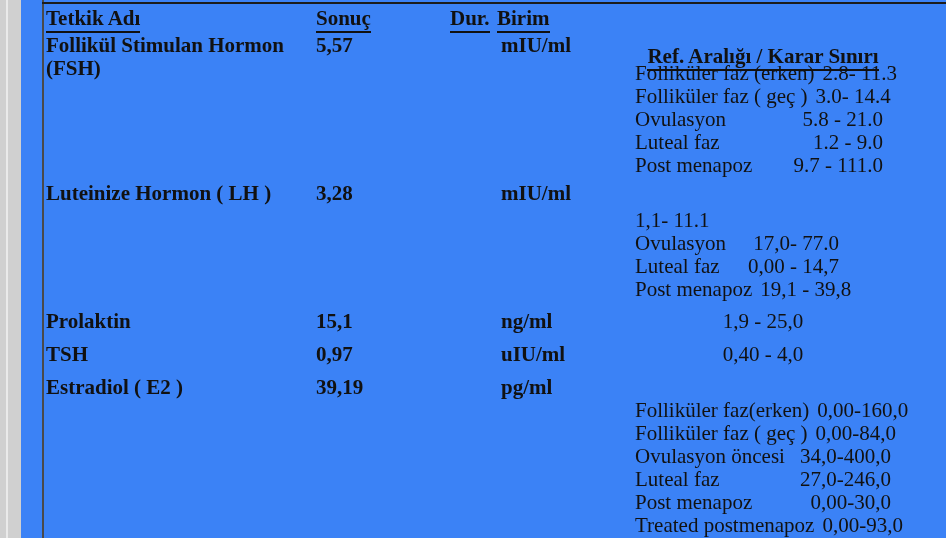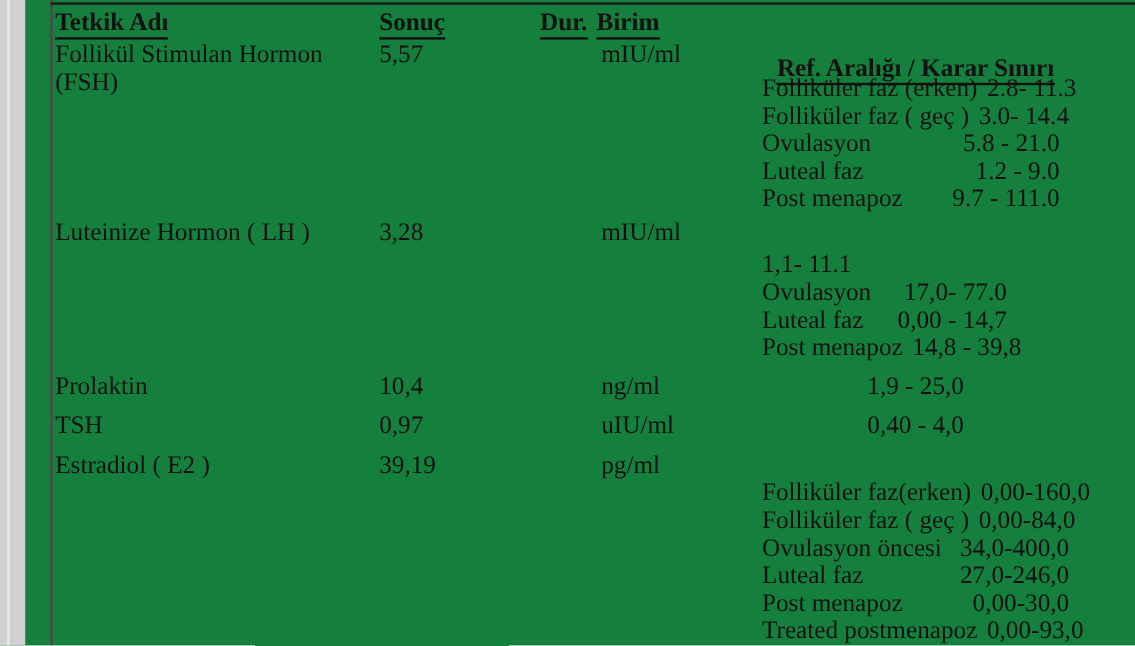--- a/index.html
+++ b/index.html
@@ -1,20 +1,20 @@
 <!DOCTYPE html>
 <html><head>
 <meta charset="utf-8">
 <style>
   html, body { margin: 0; padding: 0; background: #ffffff; }
   .page {
     position: relative;
     width: 946px;
     height: 538px;
-    background: #15803d;
+    background: #3b82f6;
     font-family: "Liberation Serif", "DejaVu Serif", serif;
     font-size: 21px;
     line-height: 23px;
     color: #111111;
     overflow: hidden;
   }
   .margin-strip {
     position: absolute; left: 0; top: 0; width: 21px; height: 538px;
     background: #d0d0d0;
   }
@@ -23,21 +23,21 @@
     background: #eaeaea;
   }
   .left-border {
     position: absolute; left: 42px; top: 0; width: 2px; height: 538px;
     background: #4a4a4a;
   }
   .top-border {
     position: absolute; left: 42px; top: 2px; width: 904px; height: 2px;
     background: #1c1c1c;
   }
-  .cell { position: absolute; white-space: nowrap; }
+  .cell { position: absolute; white-space: nowrap; font-weight: bold; }
   .name-cell { width: 260px; white-space: normal; }
   .hdr { position: absolute; font-weight: bold; white-space: nowrap; }
   .hdr .u { border-bottom: 2px solid #111111; padding-bottom: 1px; }
   .ref-hdr { left: 635px; width: 256px; text-align: center; }
   .ranges { position: absolute; left: 635px; }
   .rng { display: flex; justify-content: space-between; }
   .rng .lbl { white-space: nowrap; padding-right: 8px; }
   .rng .val { white-space: nowrap; }
   .refval { position: absolute; left: 635px; width: 256px; text-align: center; white-space: nowrap; }
 </style>
@@ -103,26 +103,26 @@
     <div class="rng">
       <span class="lbl">Ovulasyon</span>
       <span class="val">17,0- 77.0</span>
     </div>
     <div class="rng">
       <span class="lbl">Luteal faz</span>
       <span class="val">0,00 - 14,7</span>
     </div>
     <div class="rng">
       <span class="lbl">Post menapoz</span>
-      <span class="val">14,8 - 39,8</span>
+      <span class="val">19,1 - 39,8</span>
     </div>
   </div>
 
   <div class="cell name-cell" style="left:46px; top:310px;">Prolaktin</div>
-  <div class="cell" style="left:316px; top:310px;">10,4</div>
+  <div class="cell" style="left:316px; top:310px;">15,1</div>
   <div class="cell" style="left:501px; top:310px;">ng/ml</div>
   <div class="refval" style="top:310px;">1,9 - 25,0</div>
 
   <div class="cell name-cell" style="left:46px; top:343px;">TSH</div>
   <div class="cell" style="left:316px; top:343px;">0,97</div>
   <div class="cell" style="left:501px; top:343px;">uIU/ml</div>
   <div class="refval" style="top:343px;">0,40 - 4,0</div>
 
   <div class="cell name-cell" style="left:46px; top:376px;">Estradiol ( E2 )</div>
   <div class="cell" style="left:316px; top:376px;">39,19</div>

